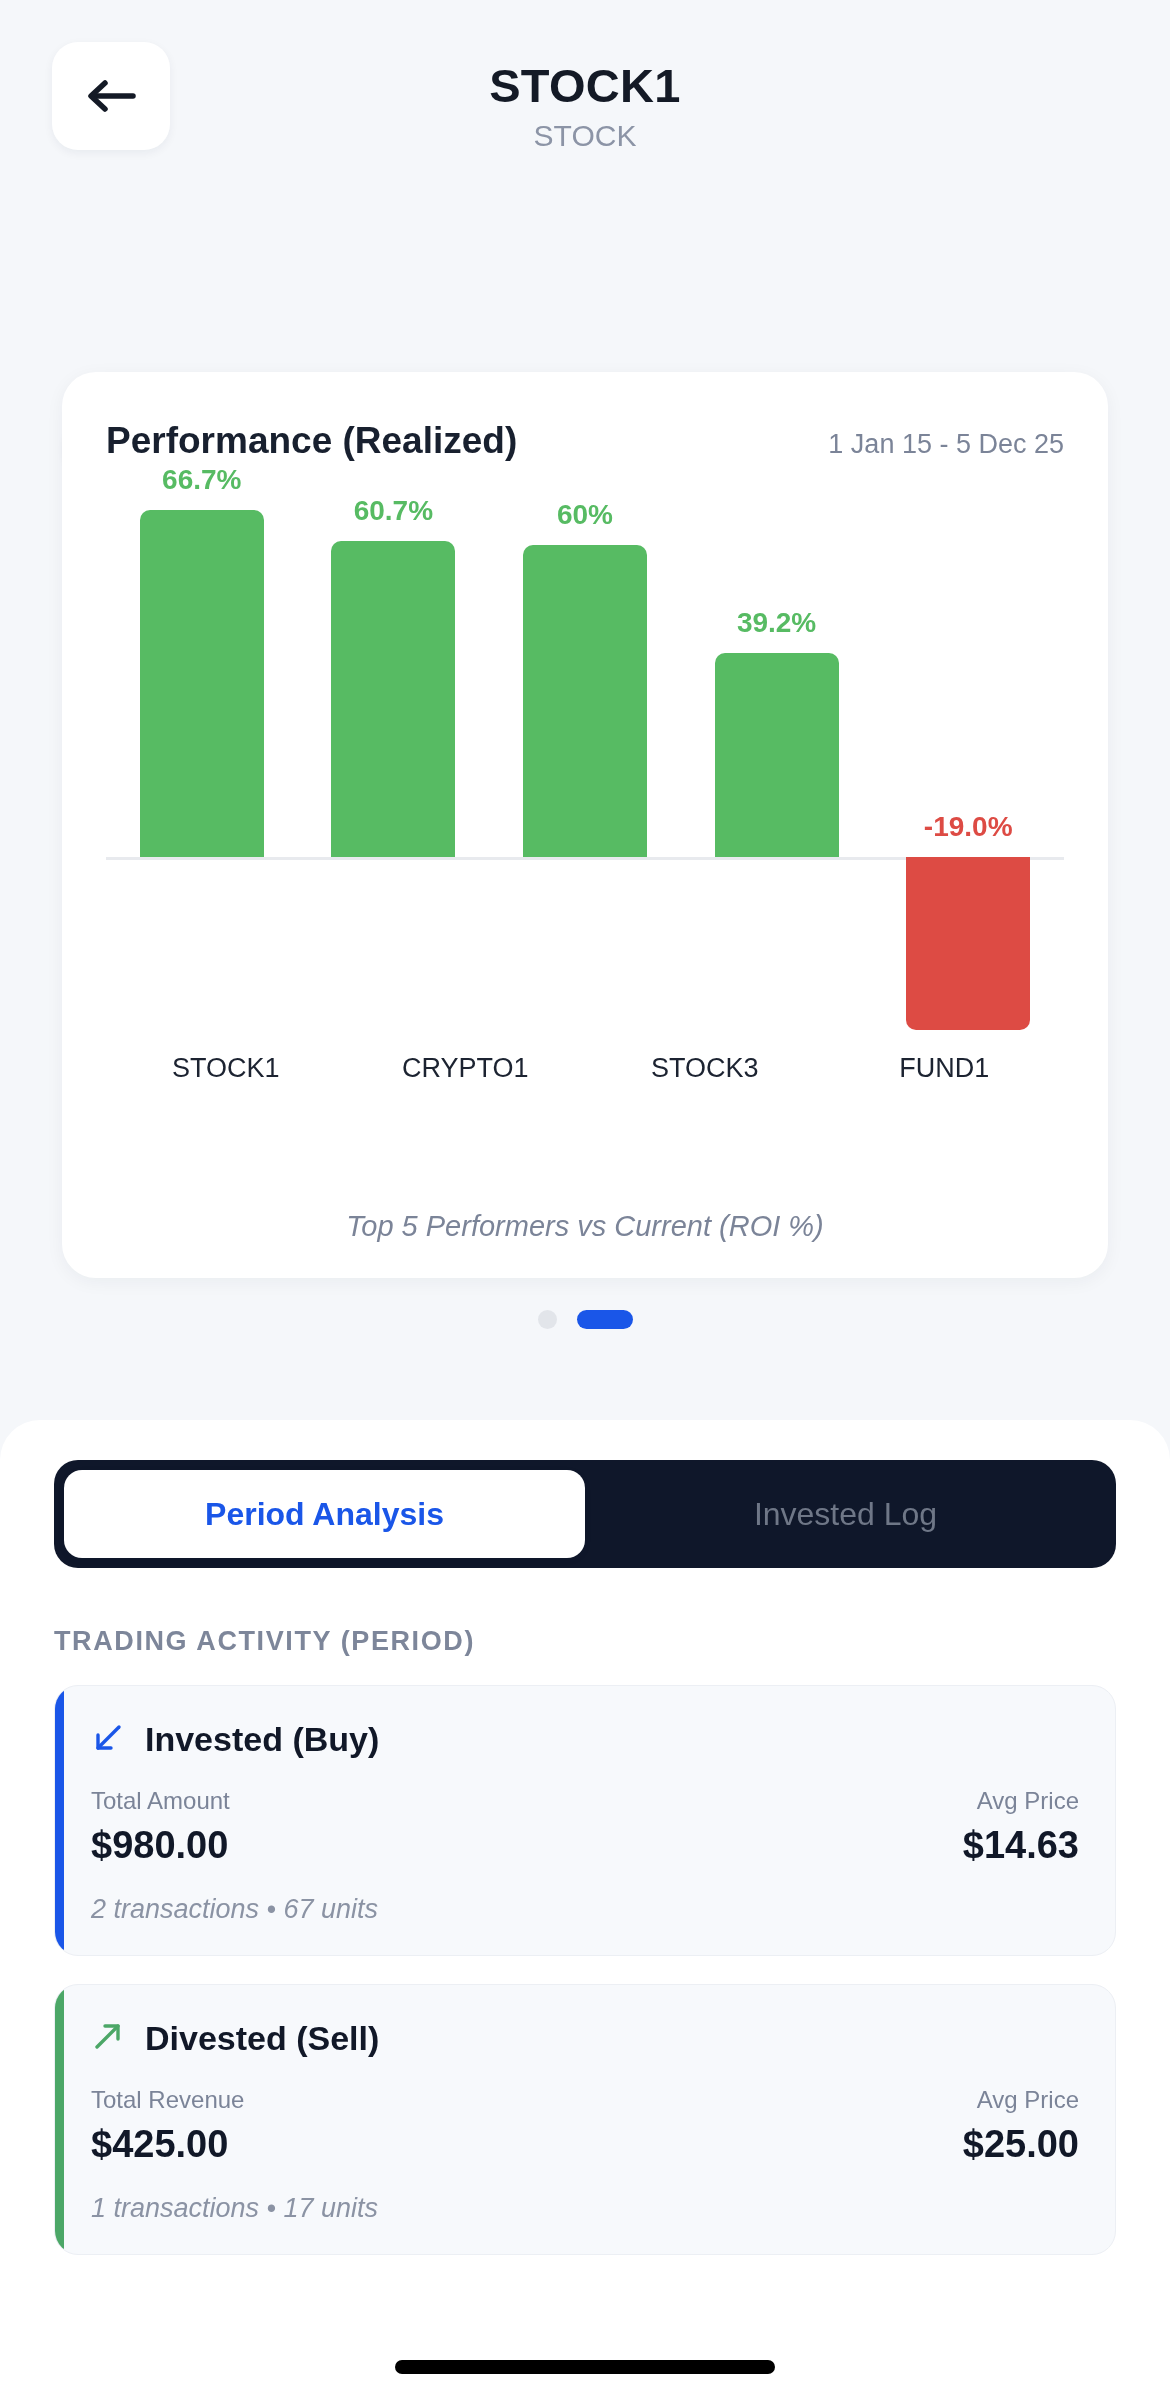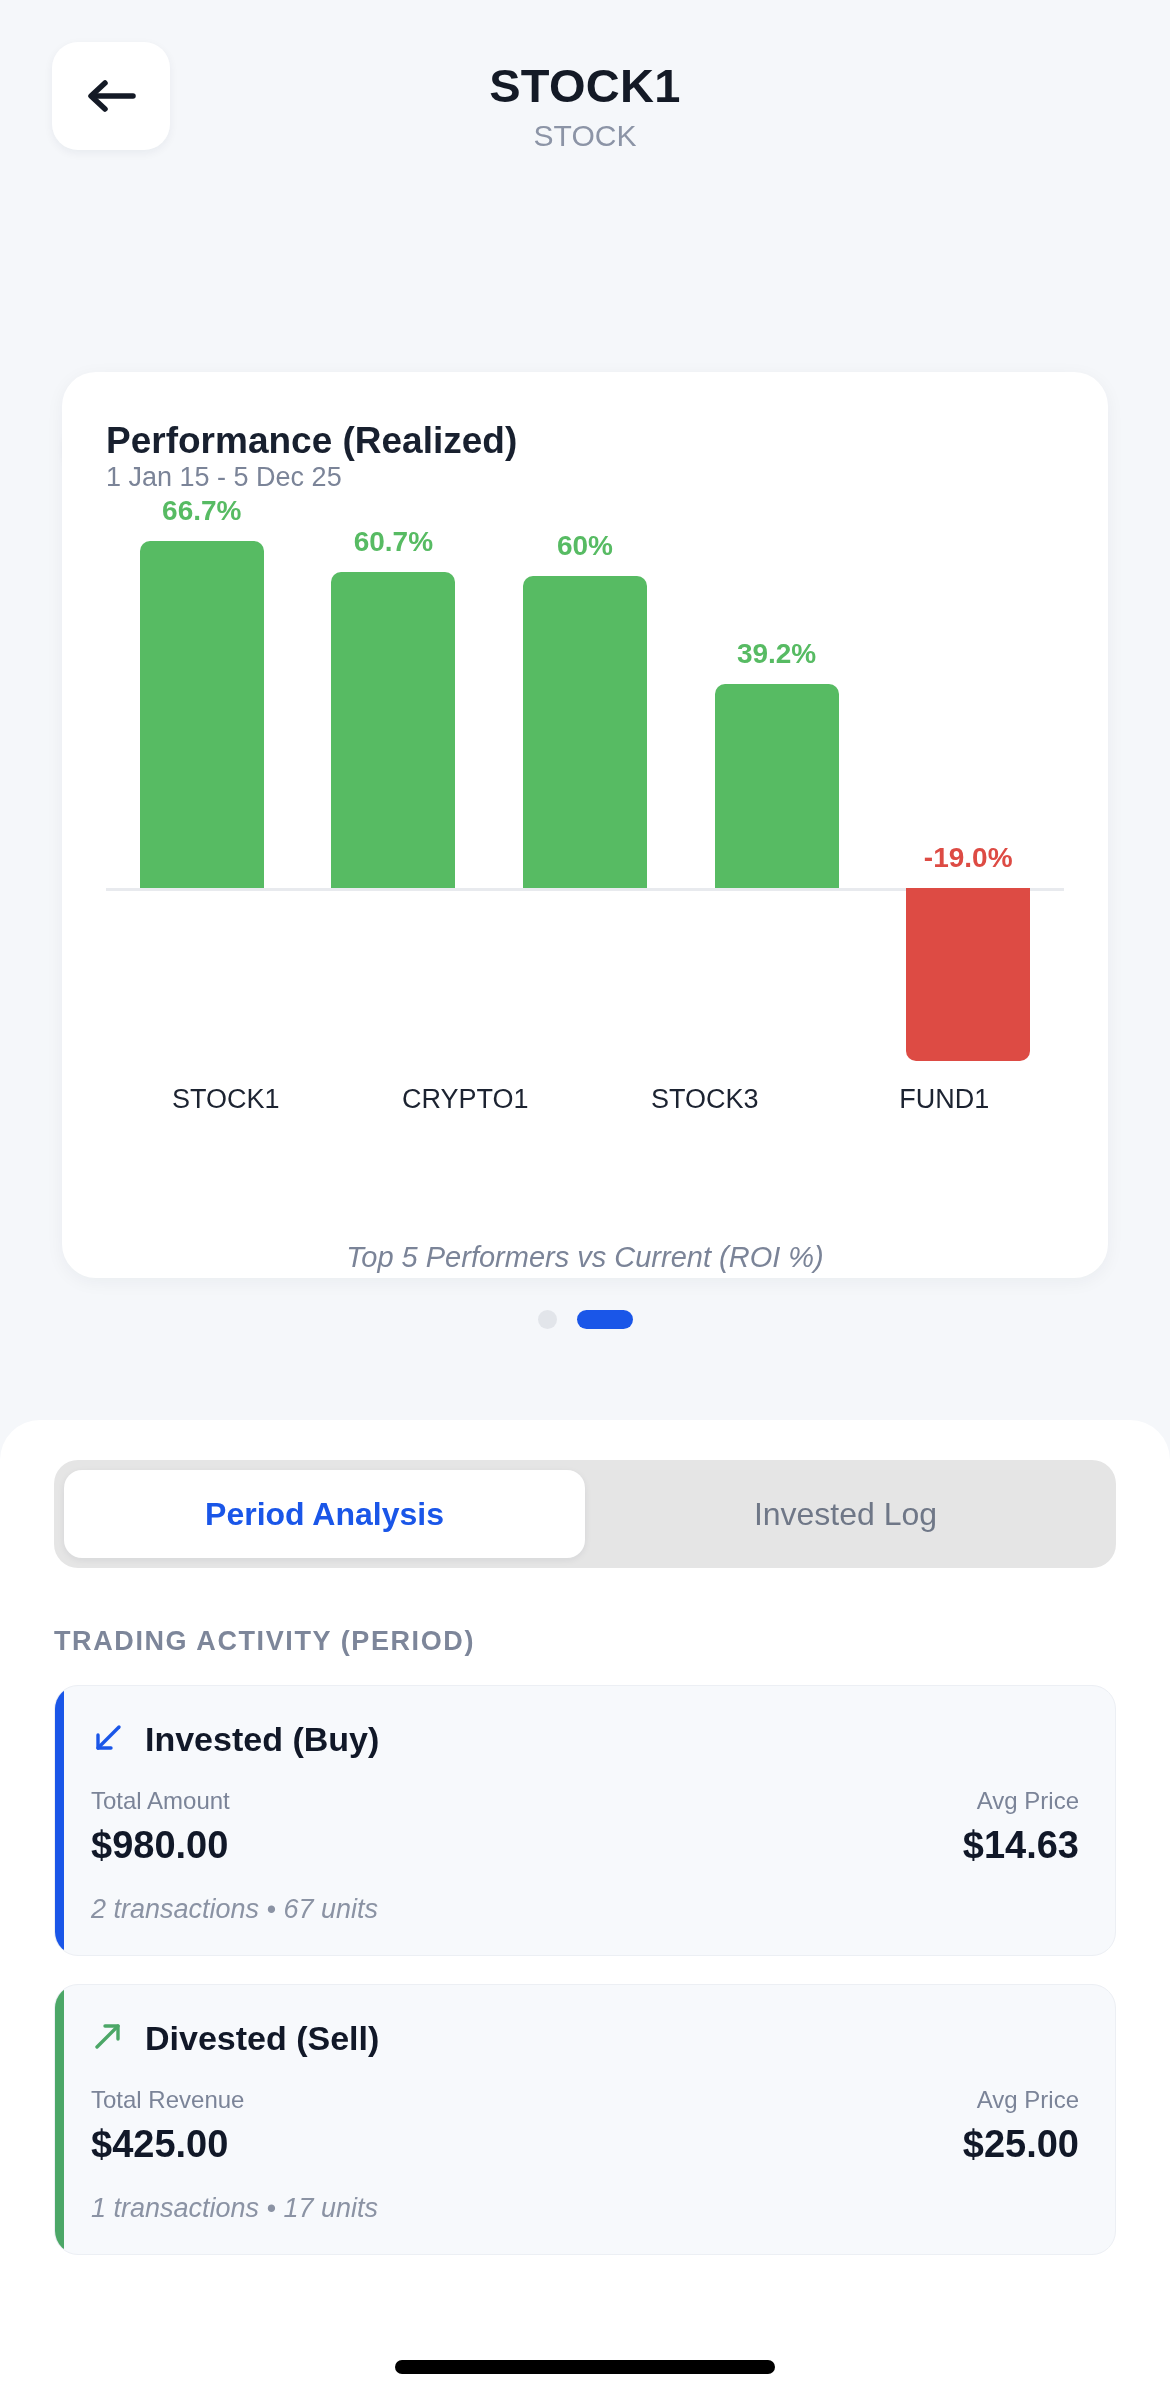--- a/index.html
+++ b/index.html
@@ -102,21 +102,20 @@
     height: 906px;
     background: #ffffff;
     border-radius: 34px;
     box-shadow: 0 4px 18px rgba(20,30,60,0.05);
     padding: 48px 44px 28px 44px;
   }
   .perf-head {
     display: flex;
     align-items: baseline;
     justify-content: space-between;
-    flex-direction: column;
   }
   .perf-title {
     font-size: 37px;
     font-weight: bold;
     color: #18202f;
   }
   .perf-range {
     font-size: 27px;
     color: #7b8498;
   }
@@ -214,21 +213,21 @@
     left: 0;
     top: 1420px;
     width: 1170px;
     height: 974px;
     background: #ffffff;
     border-radius: 40px 40px 0 0;
     padding: 40px 54px 0 54px;
   }
   .tabs {
     display: flex;
-    background: #e5e5e5;
+    background: #0f172a;
     border-radius: 24px;
     padding: 10px;
     height: 108px;
   }
   .tab {
     flex: 1;
     display: flex;
     align-items: center;
     justify-content: center;
     font-size: 32px;

